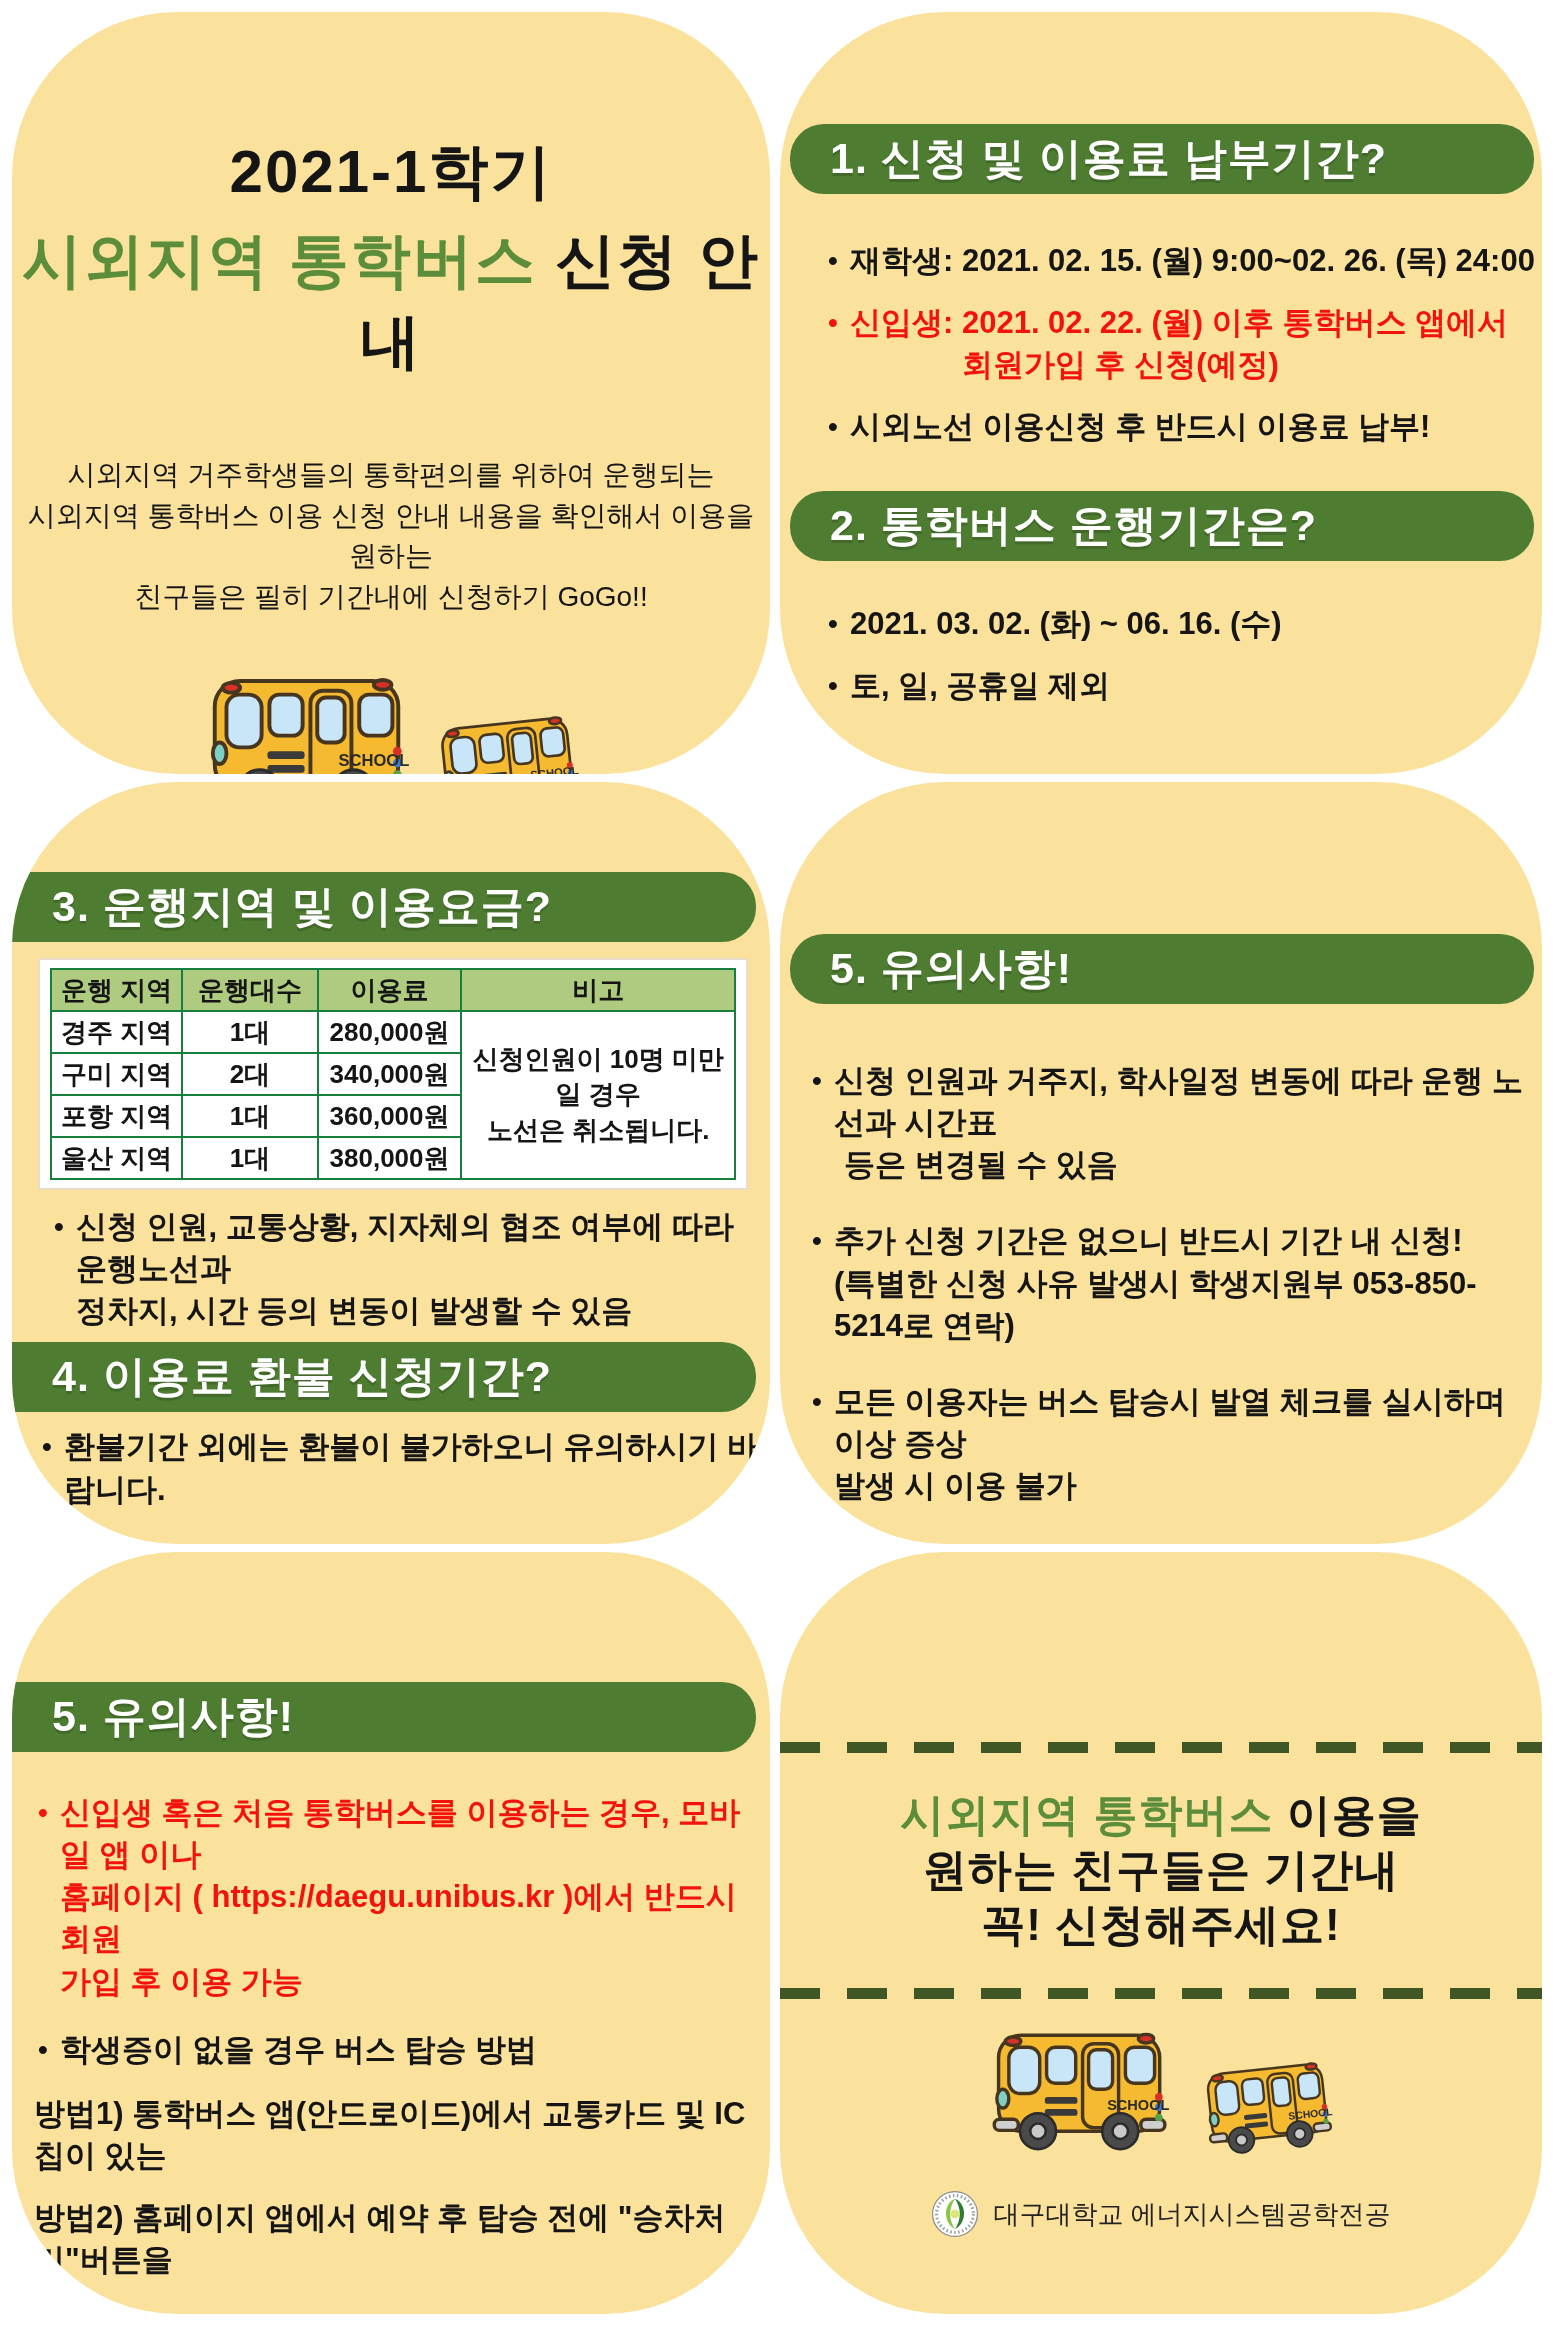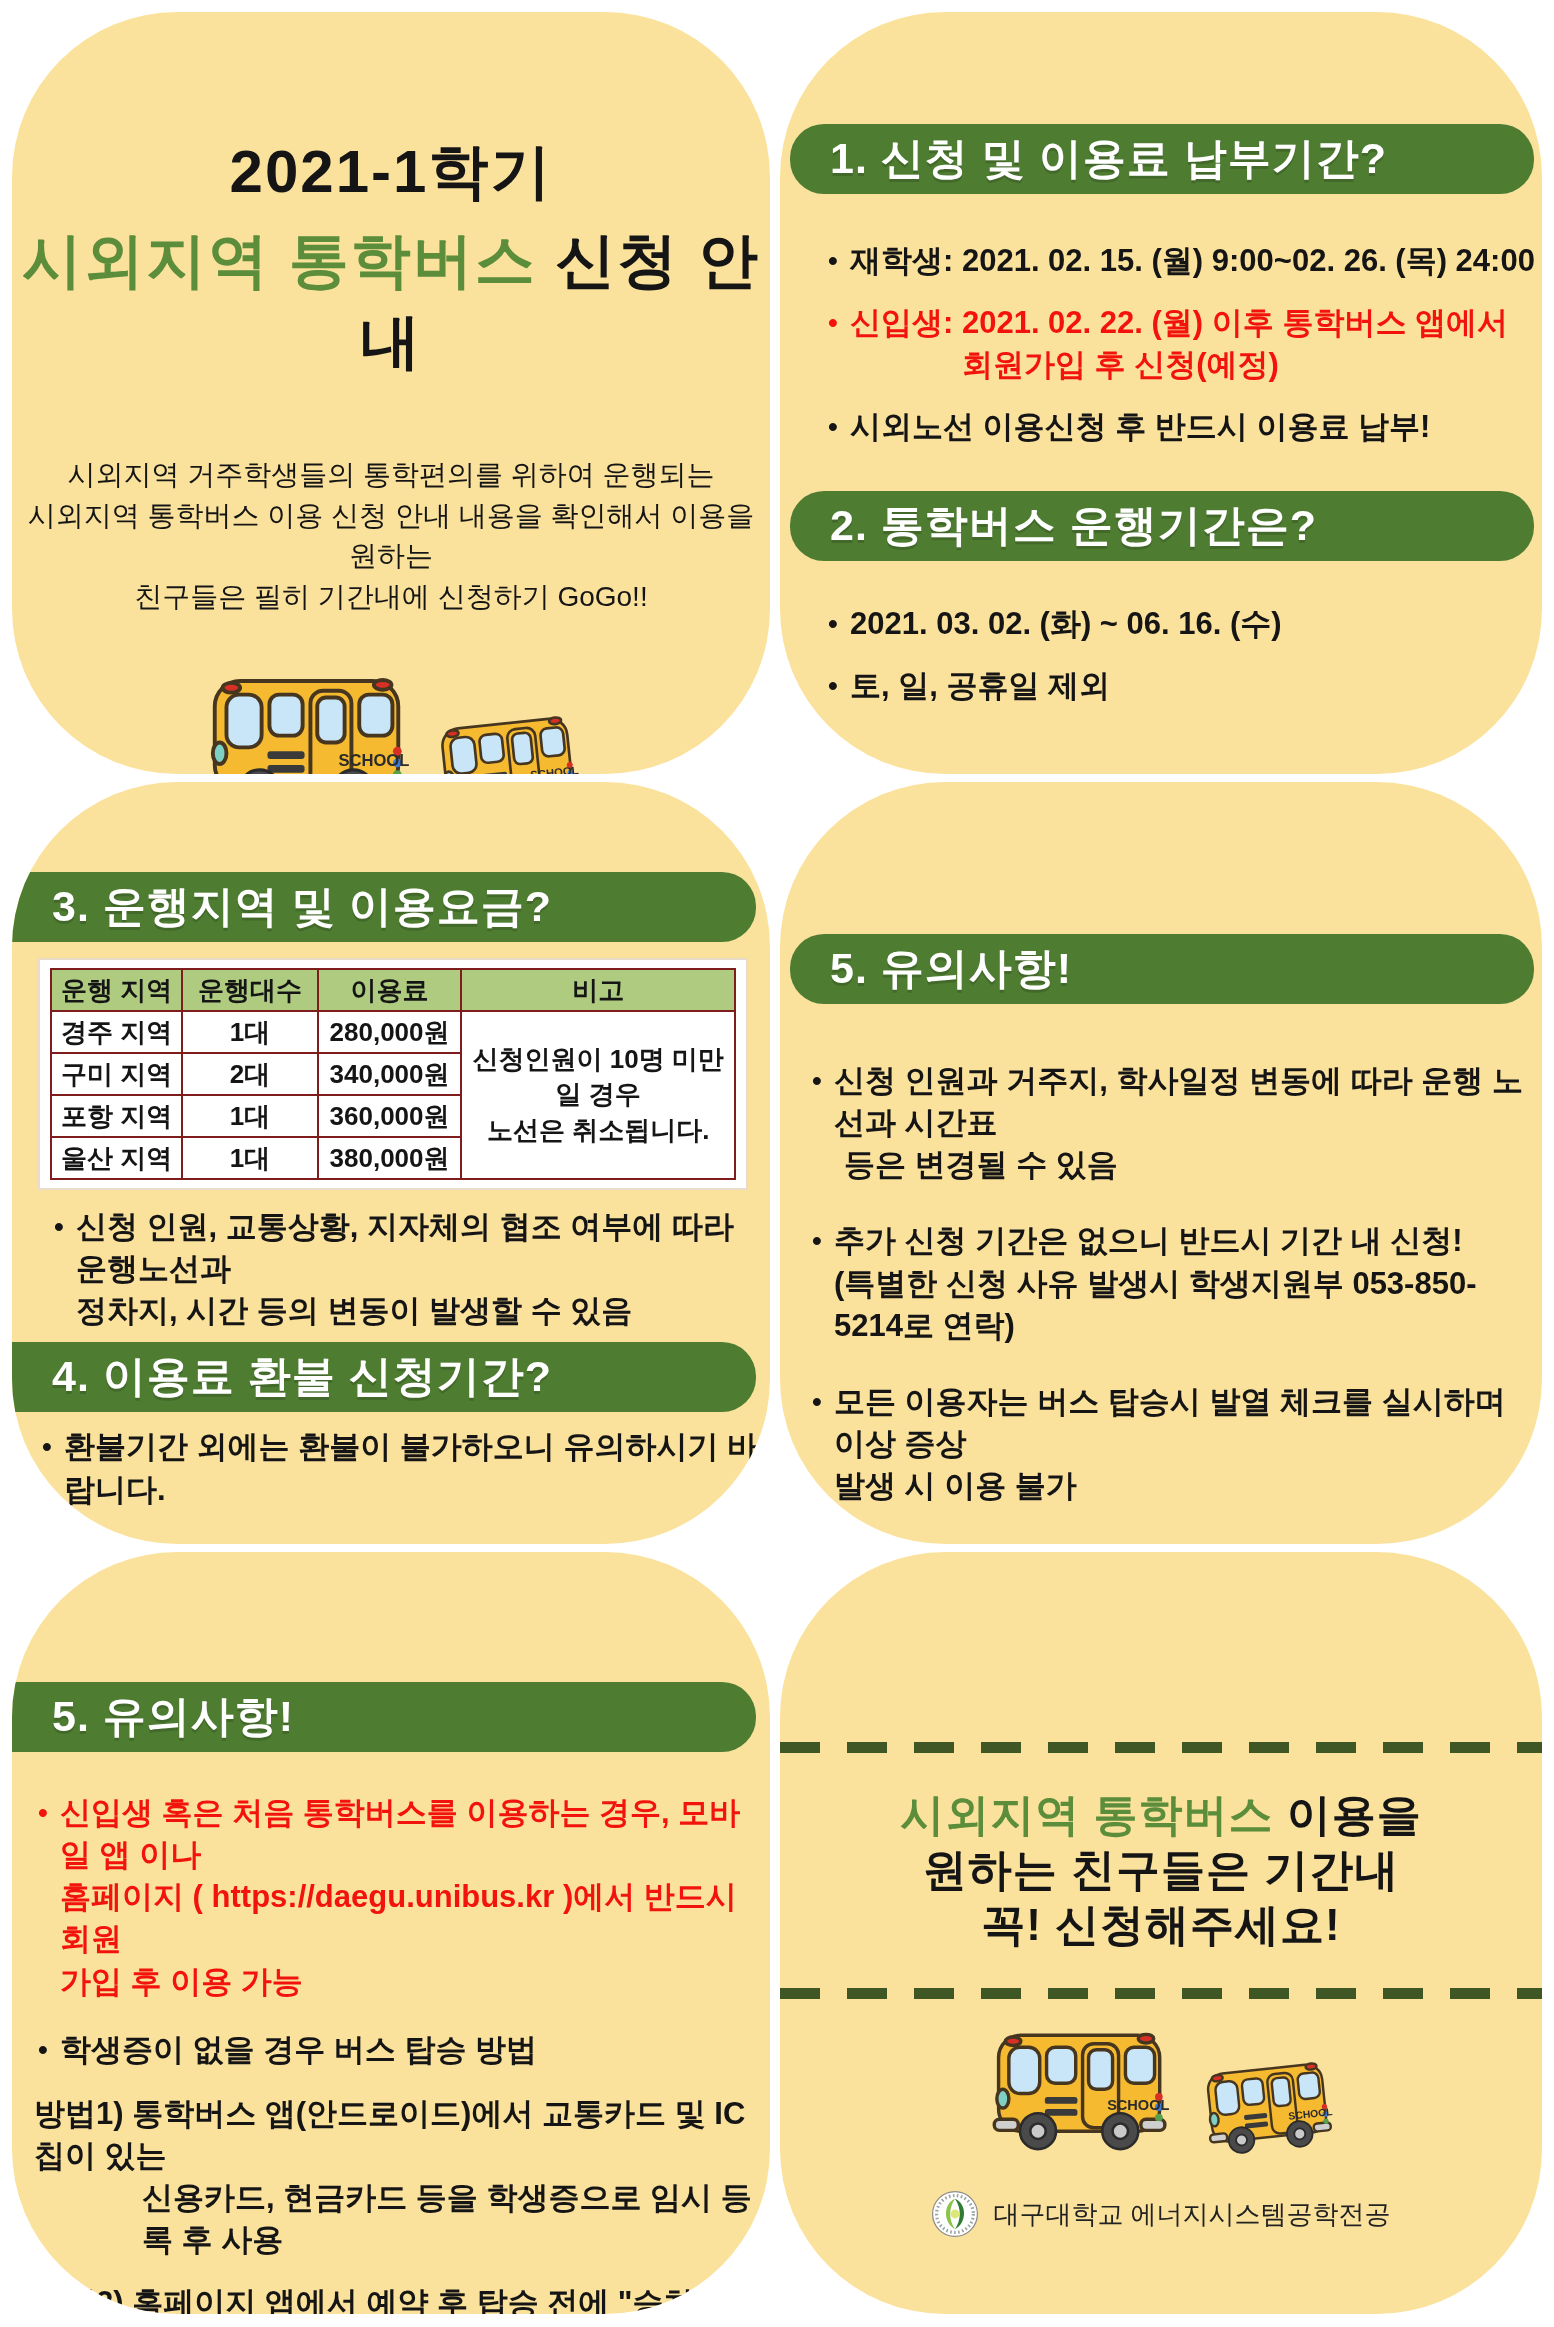--- a/index.html
+++ b/index.html
@@ -58,21 +58,21 @@
   .c1-title{font-size:60px;font-weight:800;text-align:center;letter-spacing:2px;}
   .c1-title .g{color:var(--green);}
   .c1-para{font-size:28px;font-weight:400;text-align:center;line-height:1.45;}
   
   .table-panel{
     margin:16px 22px 0 26px;background:#fff;
     border:2px solid #EADCCB;padding:8px 10px;flex:0 0 auto;
   }
   table{width:100%;border-collapse:collapse;table-layout:fixed;}
   th,td{
-    border:2px solid #7f1d1d;text-align:center;vertical-align:middle;
+    border:2px solid #15803d;text-align:center;vertical-align:middle;
     font-size:26px;font-weight:600;padding:0 4px;
   }
   th{background:var(--thead);height:42px;}
   td{height:42px;background:#fff;}
   .note-cell div{line-height:1.35;}
   
   .c6-line{font-size:44px;font-weight:800;text-align:center;line-height:1.25;letter-spacing:1px;}
   .c6-line .g{color:var(--green);}
 </style>
 </head>
@@ -265,21 +265,20 @@
         <div>홈페이지 ( https://daegu.unibus.kr )에서 반드시 회원</div>
         <div>가입 후 이용 가능</div>
       </div>
     </div>
     <div class="bullet" style="margin-top:26px;margin-left:14px">
       <span class="dot">•</span>
         <div class="bl">학생증이 없을 경우 버스 탑승 방법</div>
     </div>
     <div class="nodot" style="margin-top:22px;margin-left:22px;margin-right:8px">
       <div>방법1) 통학버스 앱(안드로이드)에서 교통카드 및 IC칩이 있는</div>
-      <div style="padding-left:108px">신용카드, 현금카드 등을 학생증으로 임시 등록 후 사용</div>
     </div>
     <div class="nodot" style="margin-top:20px;margin-left:22px;margin-right:8px">
       <div>방법2) 홈페이지 앱에서 예약 후 탑승 전에 "승차처리"버튼을</div>
 
     </div>
 
   </div>
 
   <div class="card">
     <div class="dash" style="margin-top:190px"></div>

